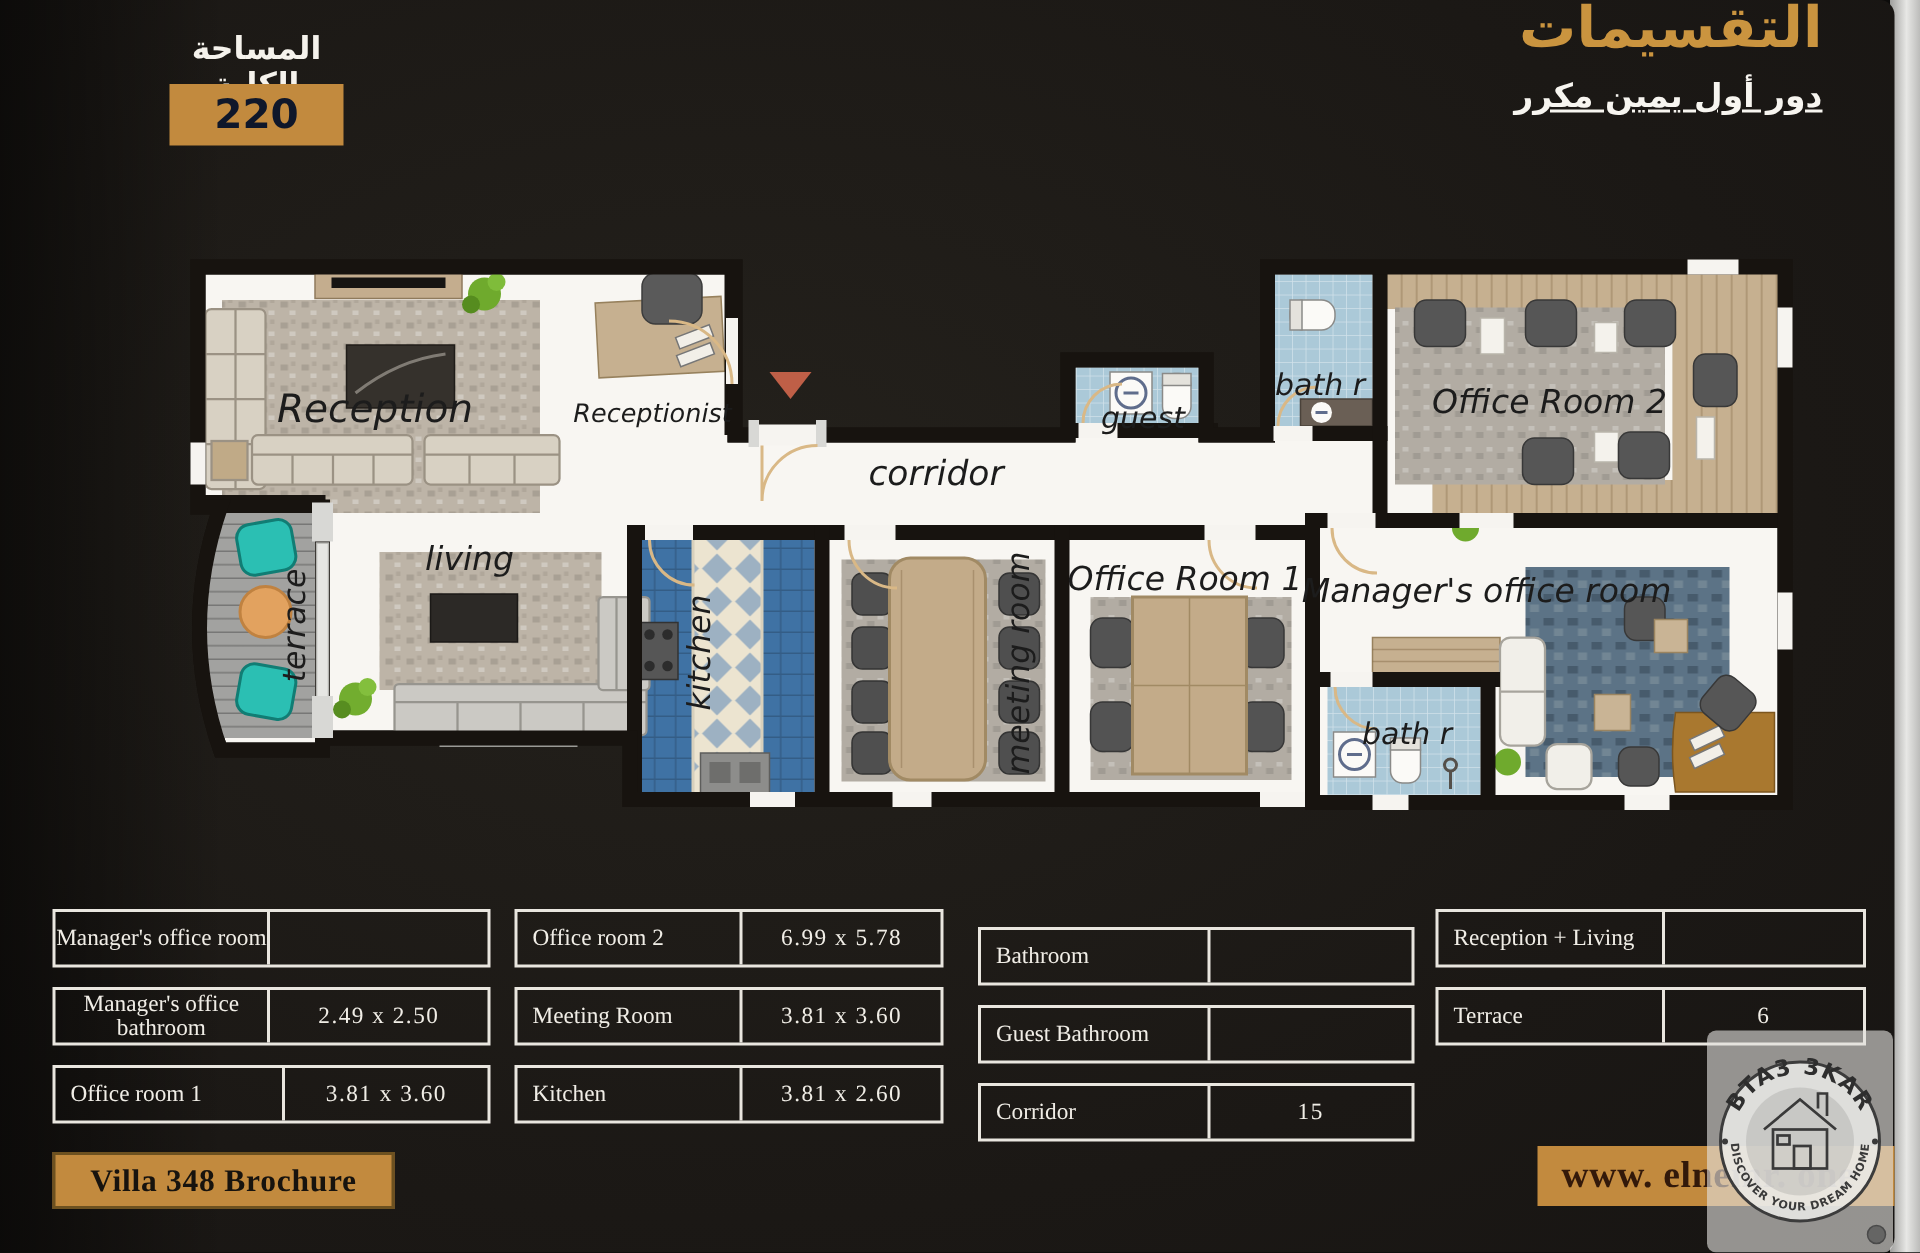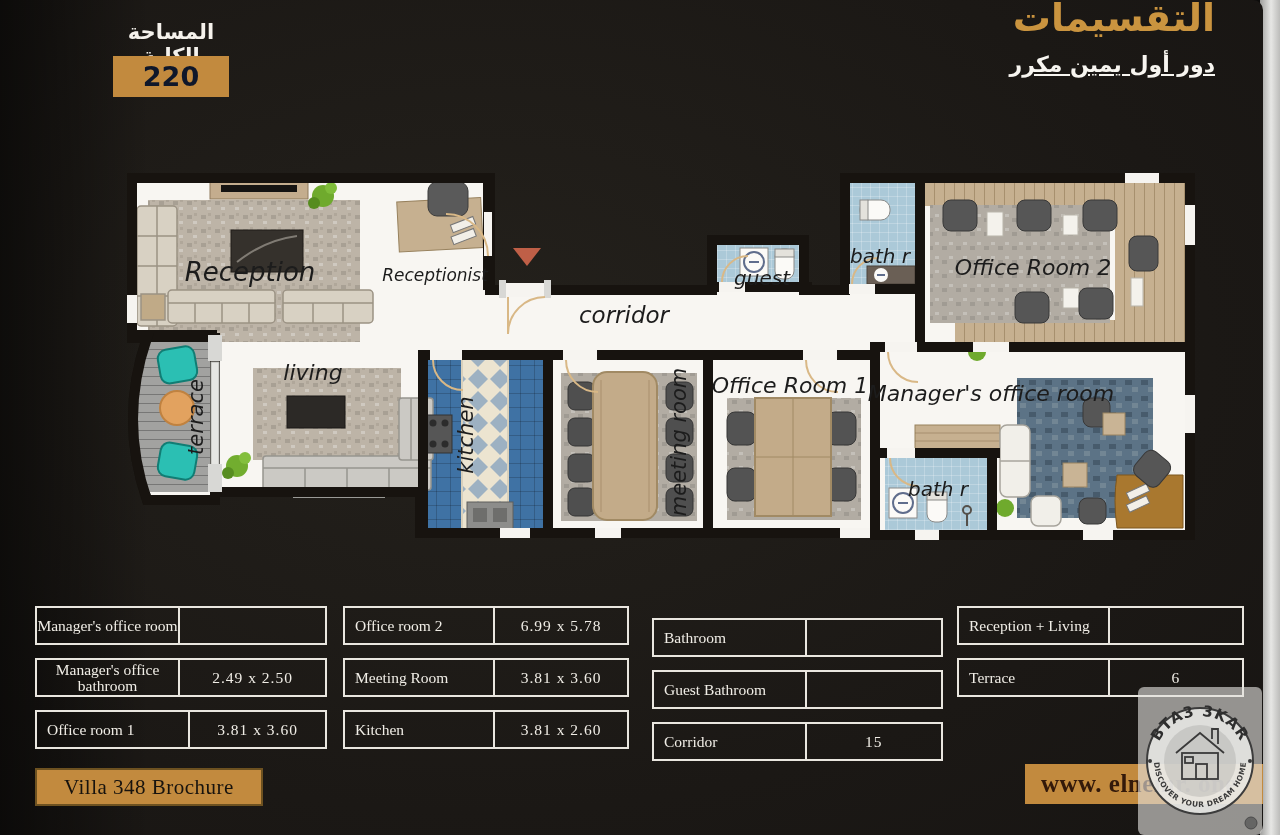--- a/index.html
+++ b/index.html
@@ -32,21 +32,21 @@
   .trow{display:flex;border:2px solid #e9e6df;height:35px;color:#f0ede6;
     font-family:"Liberation Serif",serif;font-size:15.5px;}
   .tlabel{flex:0 0 49%;border-right:2px solid #e9e6df;display:flex;align-items:center;
     padding-left:10px;line-height:1.02;}
   .tlabel.center{justify-content:center;text-align:center;padding-left:0;}
   .tvalue{flex:1;display:flex;align-items:center;justify-content:center;letter-spacing:1px;}
 
   
   .villa-btn{position:absolute;left:35px;top:768px;width:224px;height:34px;background:#c28a3e;
     border:2px solid #6d5120;color:#17130e;font-family:"Liberation Serif",serif;font-size:21px;
-    font-weight:400;display:flex;align-items:center;justify-content:center;letter-spacing:.5px;cursor:pointer;}
+    font-weight:700;display:flex;align-items:center;justify-content:center;letter-spacing:.5px;cursor:pointer;}
   .url-bar{position:absolute;left:1025px;top:764px;width:238px;height:40px;background:#c28a3e;
     color:#33190a;font-family:"Liberation Serif",serif;font-size:25px;font-weight:700;
     display:flex;align-items:center;padding-left:16px;letter-spacing:.5px;box-sizing:border-box;cursor:pointer;}
 
   
   .wm{position:absolute;left:1138px;top:687px;width:124px;height:148px;
     background:rgba(226,225,221,.62);border-radius:6px;}
   .wm svg{position:absolute;left:0;top:0;}
 </style>
 </head>

